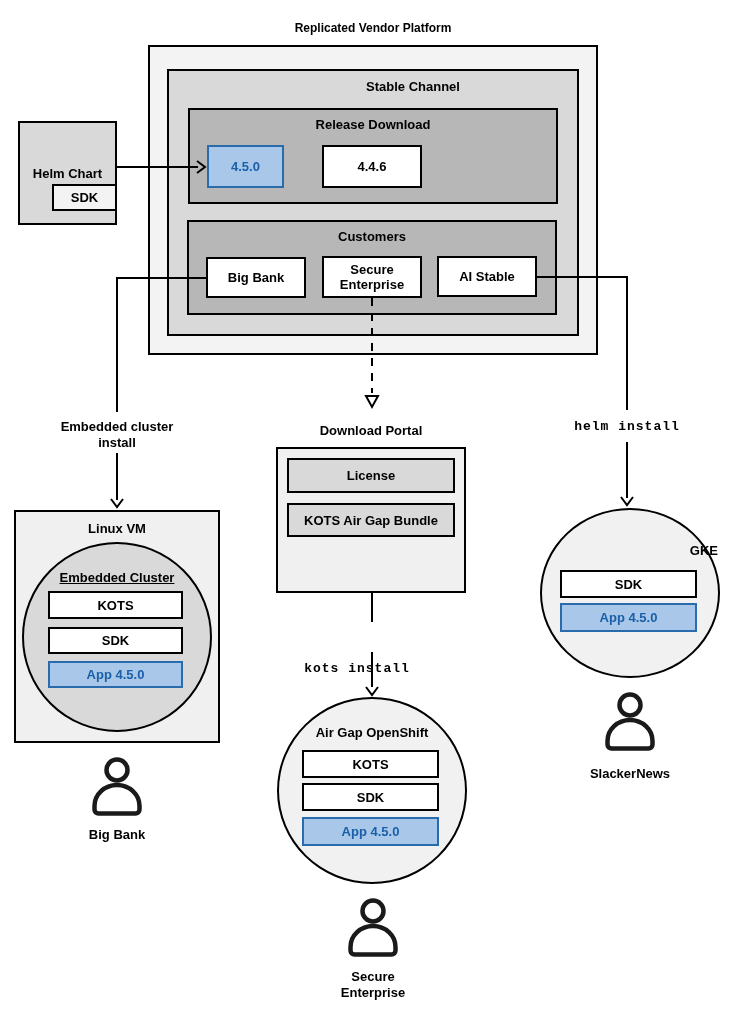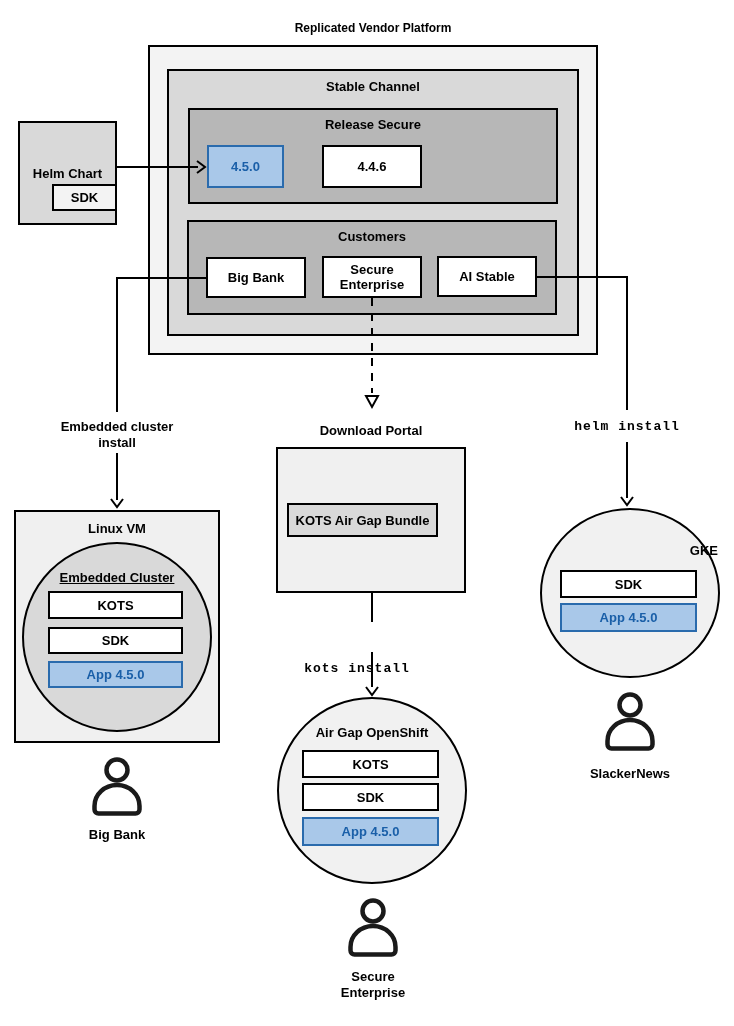--- a/index.html
+++ b/index.html
@@ -24,25 +24,25 @@
 </head>
 <body>
 
 <div class="canvas">
 
   <div class="lbl" style="left:223px;top:20px;width:300px;font-size:12px;">Replicated Vendor Platform</div>
 
   <div class="box fill-l" style="left:148px;top:45px;width:450px;height:310px;"></div>
 
   <div class="box fill-m" style="left:167px;top:69px;width:412px;height:267px;">
-    <div class="sect-title" style="top:8px;">Stable Channel</div>
+    <div class="sect-title" style="top:8px;padding-left:40px;">Stable Channel</div>
   </div>
 
   <div class="box fill-d" style="left:188px;top:108px;width:370px;height:96px;">
-    <div class="sect-title" style="top:7px;">Release Secure</div>
+    <div class="sect-title" style="top:7px;">Release Download</div>
   </div>
   <div class="box node blue" style="left:207px;top:145px;width:77px;height:43px;">
     <span>4.5.0</span>
   </div>
   <div class="box node" style="left:322px;top:145px;width:100px;height:43px;">
     <span>4.4.6</span>
   </div>
 
   <div class="box fill-d" style="left:187px;top:220px;width:370px;height:95px;">
     <div class="sect-title" style="top:7px;">Customers</div>
@@ -86,21 +86,24 @@
     <svg width="52" height="60" viewBox="0 0 52 60">
       <circle cx="26" cy="13" r="10.5" fill="none" stroke="#1a1a1a" stroke-width="4.5"></circle>
       <path d="M3.5,49 a22.5,21 0 0 1 45,0 l0,3.5 a4,4 0 0 1 -4,4 l-37,0 a4,4 0 0 1 -4,-4 z" fill="none" stroke="#1a1a1a" stroke-width="4.5" stroke-linejoin="round"></path>
     </svg>
   </div>
   <div class="lbl" style="left:57px;top:827px;width:120px;">Big Bank</div>
 
   <div class="lbl" style="left:296px;top:423px;width:150px;">Download Portal</div>
 
   <div class="box" style="left:276px;top:447px;width:190px;height:146px;background:#f0f0f0;"></div>
-  <div class="box node fill-m" style="left:287px;top:503px;width:151px;height:34px;background:var(--gray-mid,#d9d9d9);">
+  <div class="box node fill-m" style="left:287px;top:458px;width:168px;height:35px;background:var(--gray-mid,#d9d9d9);">
+    <span>License</span>
+  </div>
+  <div class="box node fill-m" style="left:287px;top:503px;width:168px;height:34px;background:var(--gray-mid,#d9d9d9);">
     <span>KOTS Air Gap Bundle</span>
   </div>
 
   <div class="lbl mono" style="left:277px;top:629px;width:160px;margin-top:32px;">kots install</div>
 
   <div class="box circle fill-vl" style="left:277px;top:697px;width:190px;height:187px;">
     <div class="sect-title" style="top:26px;">Air Gap OpenShift</div>
   </div>
   <div class="box node" style="left:302px;top:750px;width:137px;height:28px;">
     <span>KOTS</span>

